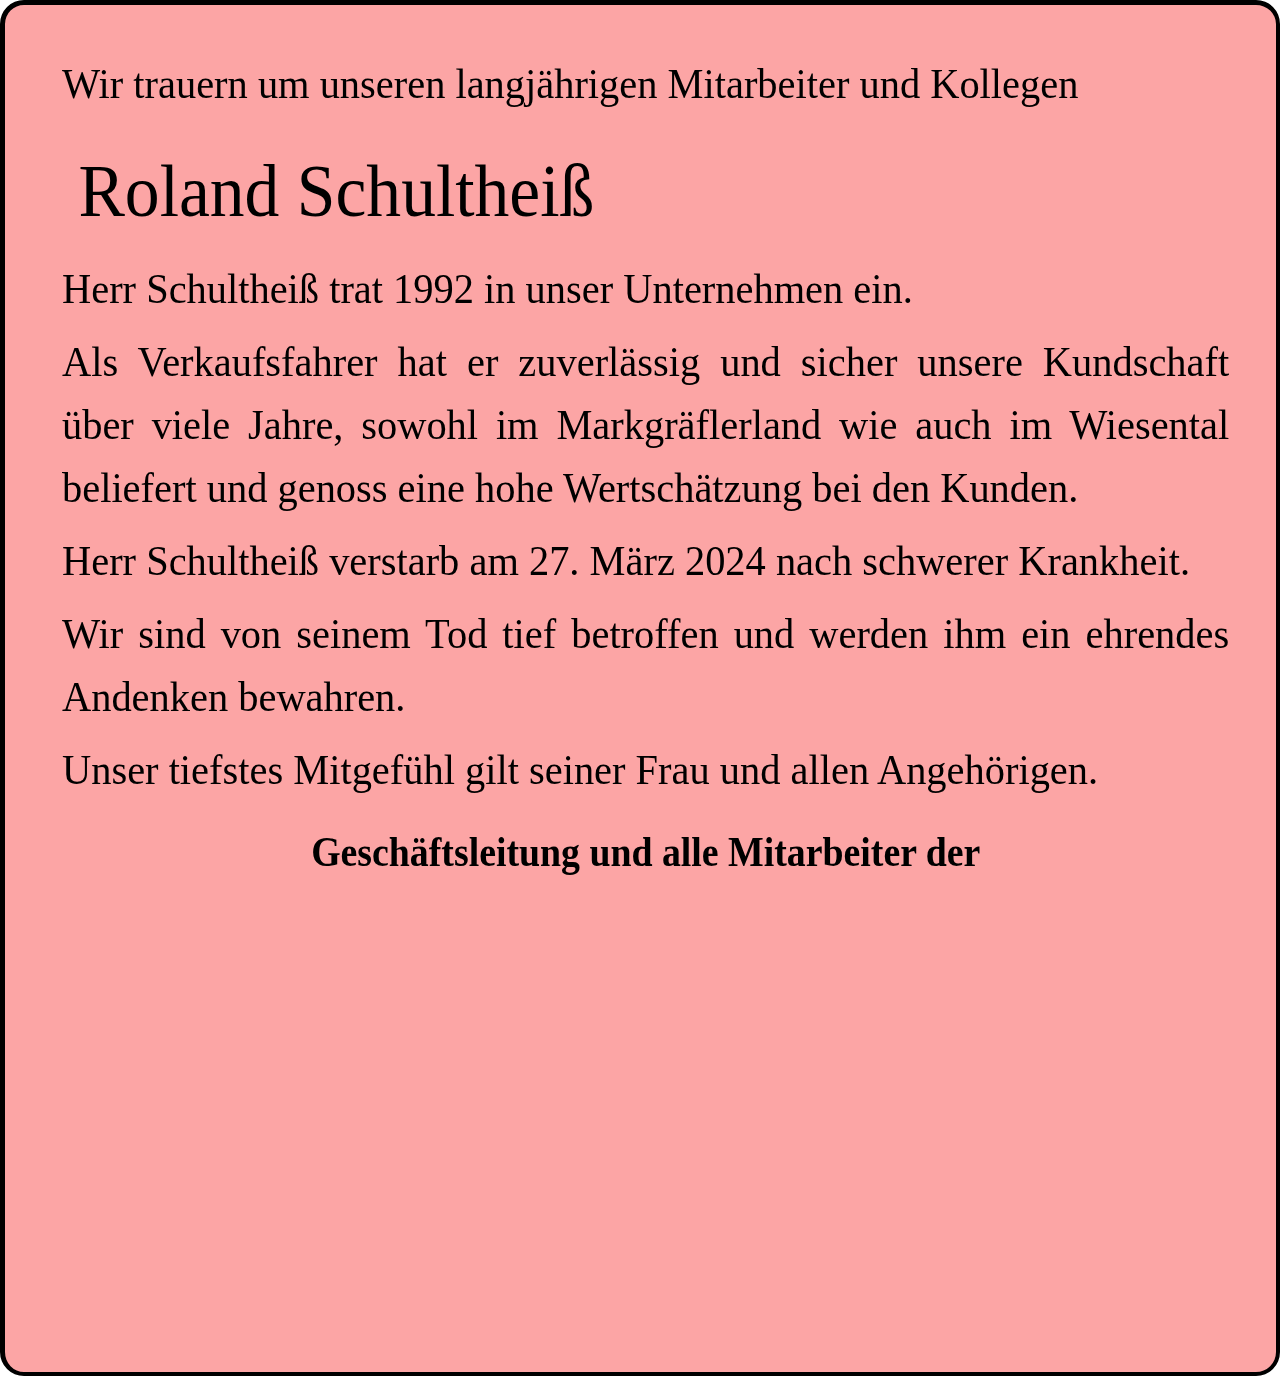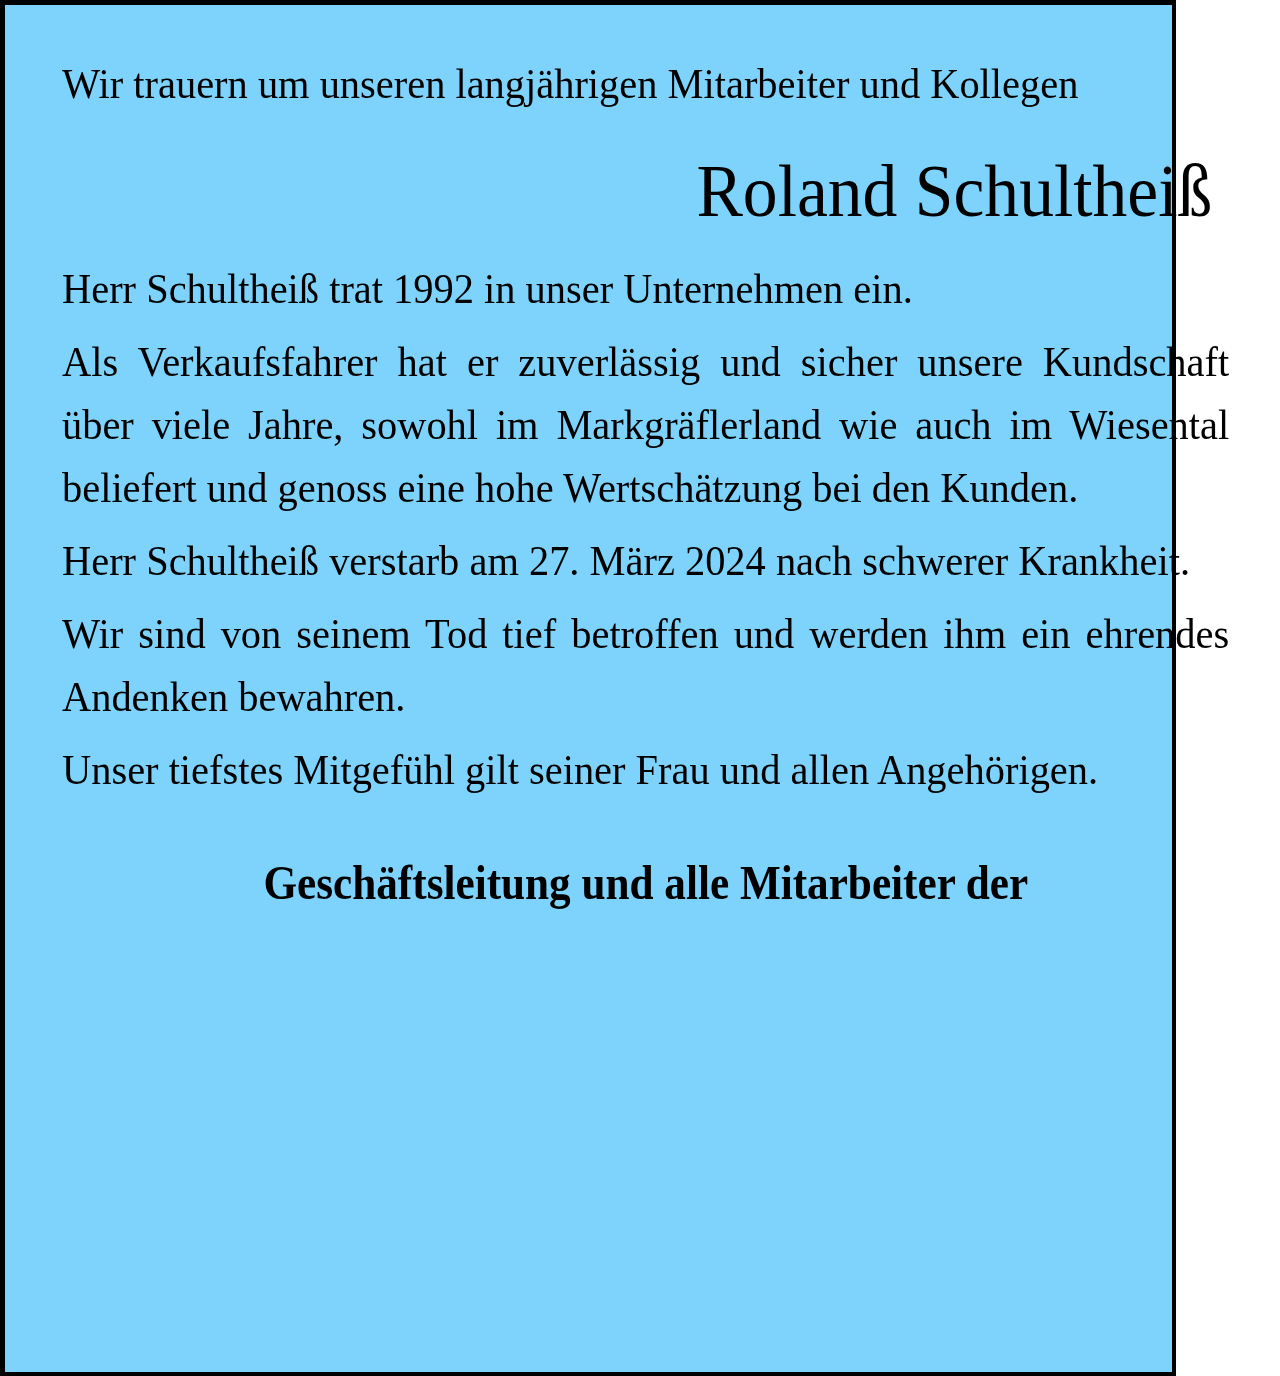--- a/index.html
+++ b/index.html
@@ -1,45 +1,46 @@
 <!DOCTYPE html>
 <html><head>
   <meta charset="utf-8">
   <style>
     html, body { margin: 0; padding: 0; background: #ffffff; }
     body { width: 1280px; height: 1376px; position: relative; overflow: hidden; }
     .frame {
       position: absolute; left: 0; top: 0;
-      width: 1176px; height: 1376px;
+      width: 1280px; height: 1376px;
       box-sizing: border-box;
       border-top: 5px solid #000;
       border-left: 5px solid #000;
       border-right: 4px solid #000;
       border-bottom: 4px solid #000;
-      background: #7dd3fc;
+      background: #fca5a5;
+      border-radius: 24px;
     }
     .content {
       position: absolute; left: 57px; top: 47px; width: 1167px;
       font-family: "Liberation Serif", "DejaVu Serif", serif;
       color: #000;
       font-size: 43px;
       line-height: 63px;
     }
     .cond { display: block; transform: scaleX(0.94); transform-origin: left top; width: 106.4%; }
     p { margin: 0; text-align: justify; text-align-last: left; }
     .intro { margin-bottom: 0; }
     .name {
-      font-size: 74px; line-height: 100px; text-align: right;
+      font-size: 74px; line-height: 100px; text-align: left;
       margin-top: 26px; margin-bottom: 16px; font-family: Liberation Serif, serif;
     }
     .name span { display: inline-block; transform: scaleX(0.94); }
     .para { margin-bottom: 10px; }
     .sig {
       font-weight: bold; text-align: left; text-align-last: center;
-      font-size: 48px; line-height: 63px; margin-top: 50px;
+      font-size: 42px; line-height: 63px; margin-top: 20px;
     }
     .sig span { display: inline-block; transform: scaleX(0.9); }
   </style>
 </head>
 <body>
 
 <div class="frame">
   <div class="content">
     <div class="cond">
       <p class="intro">Wir trauern um unseren langjährigen Mitarbeiter und Kollegen</p>

